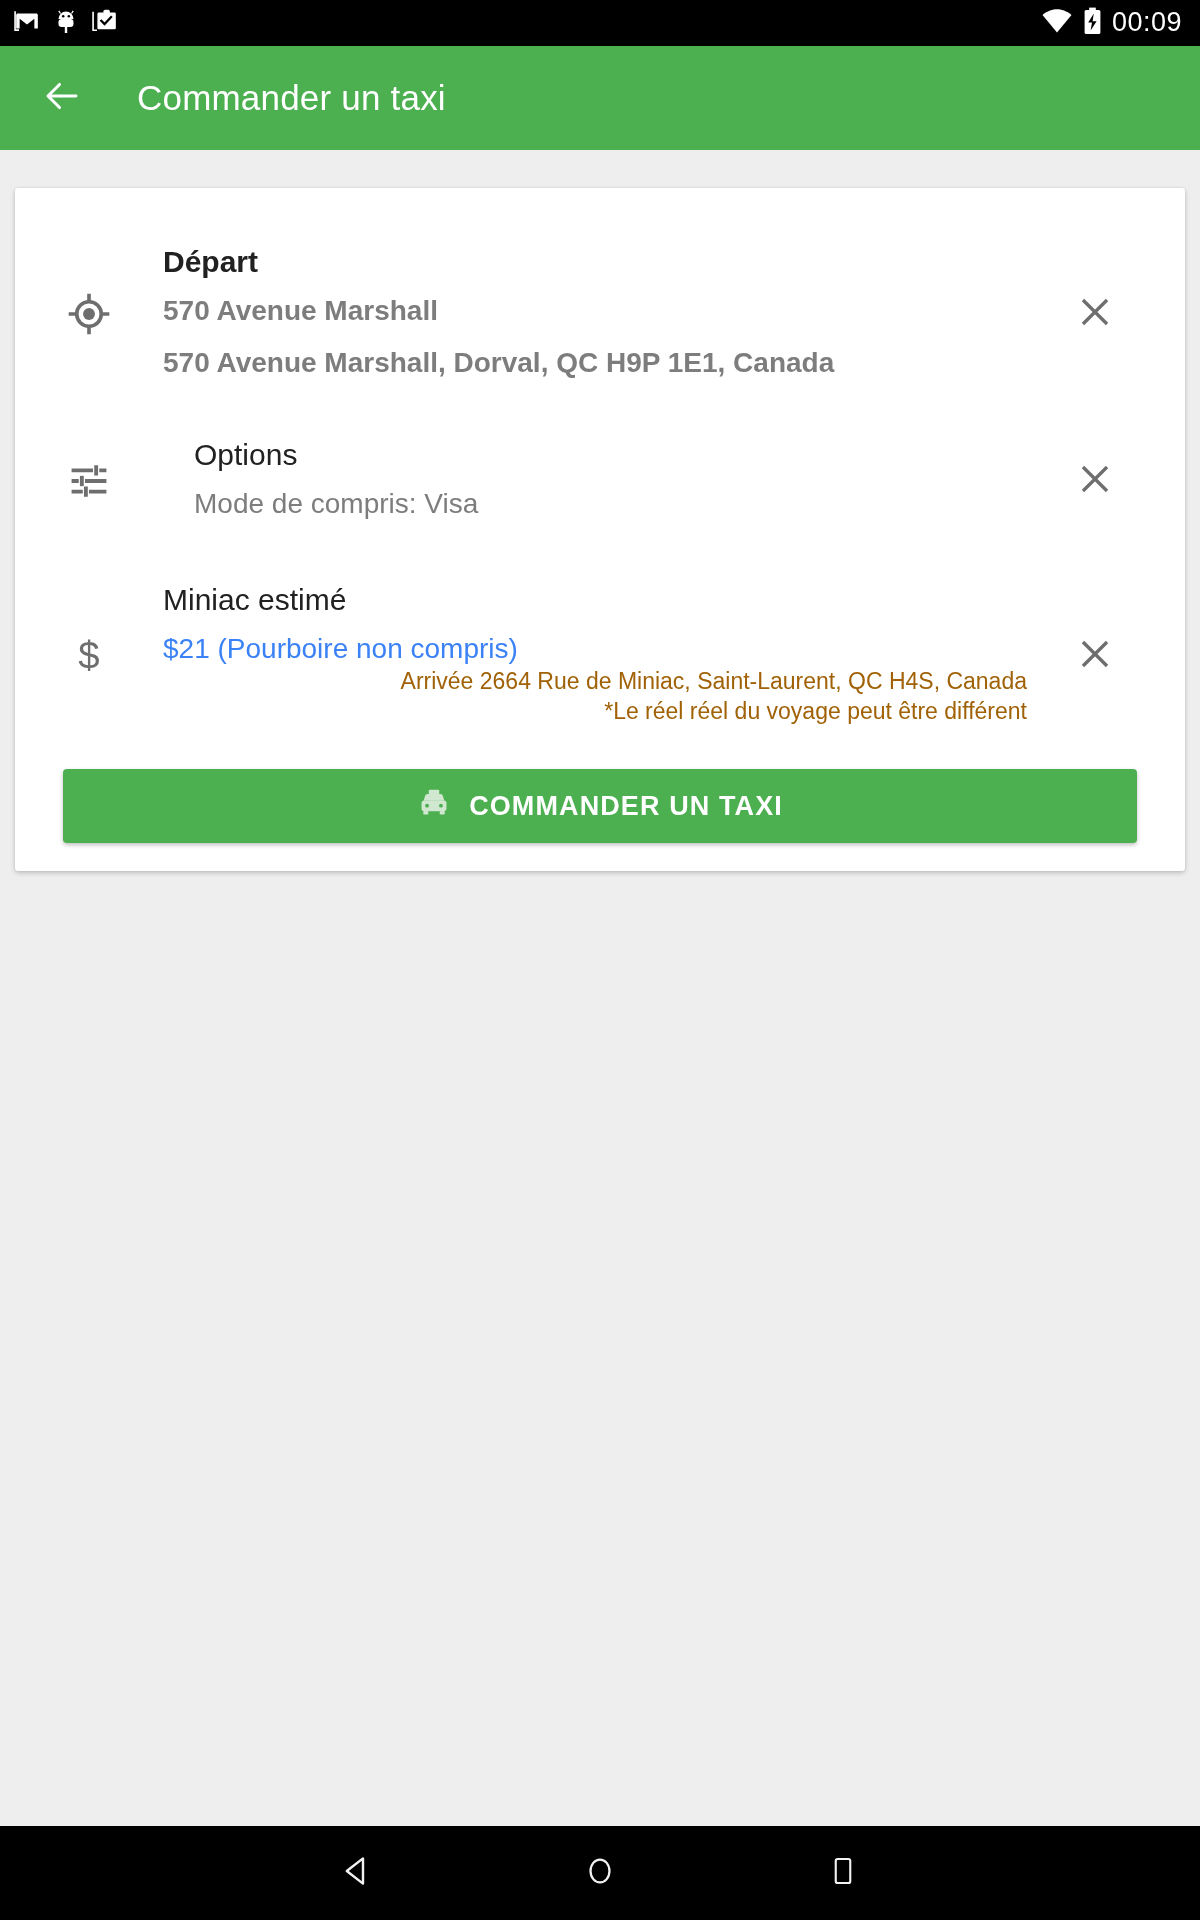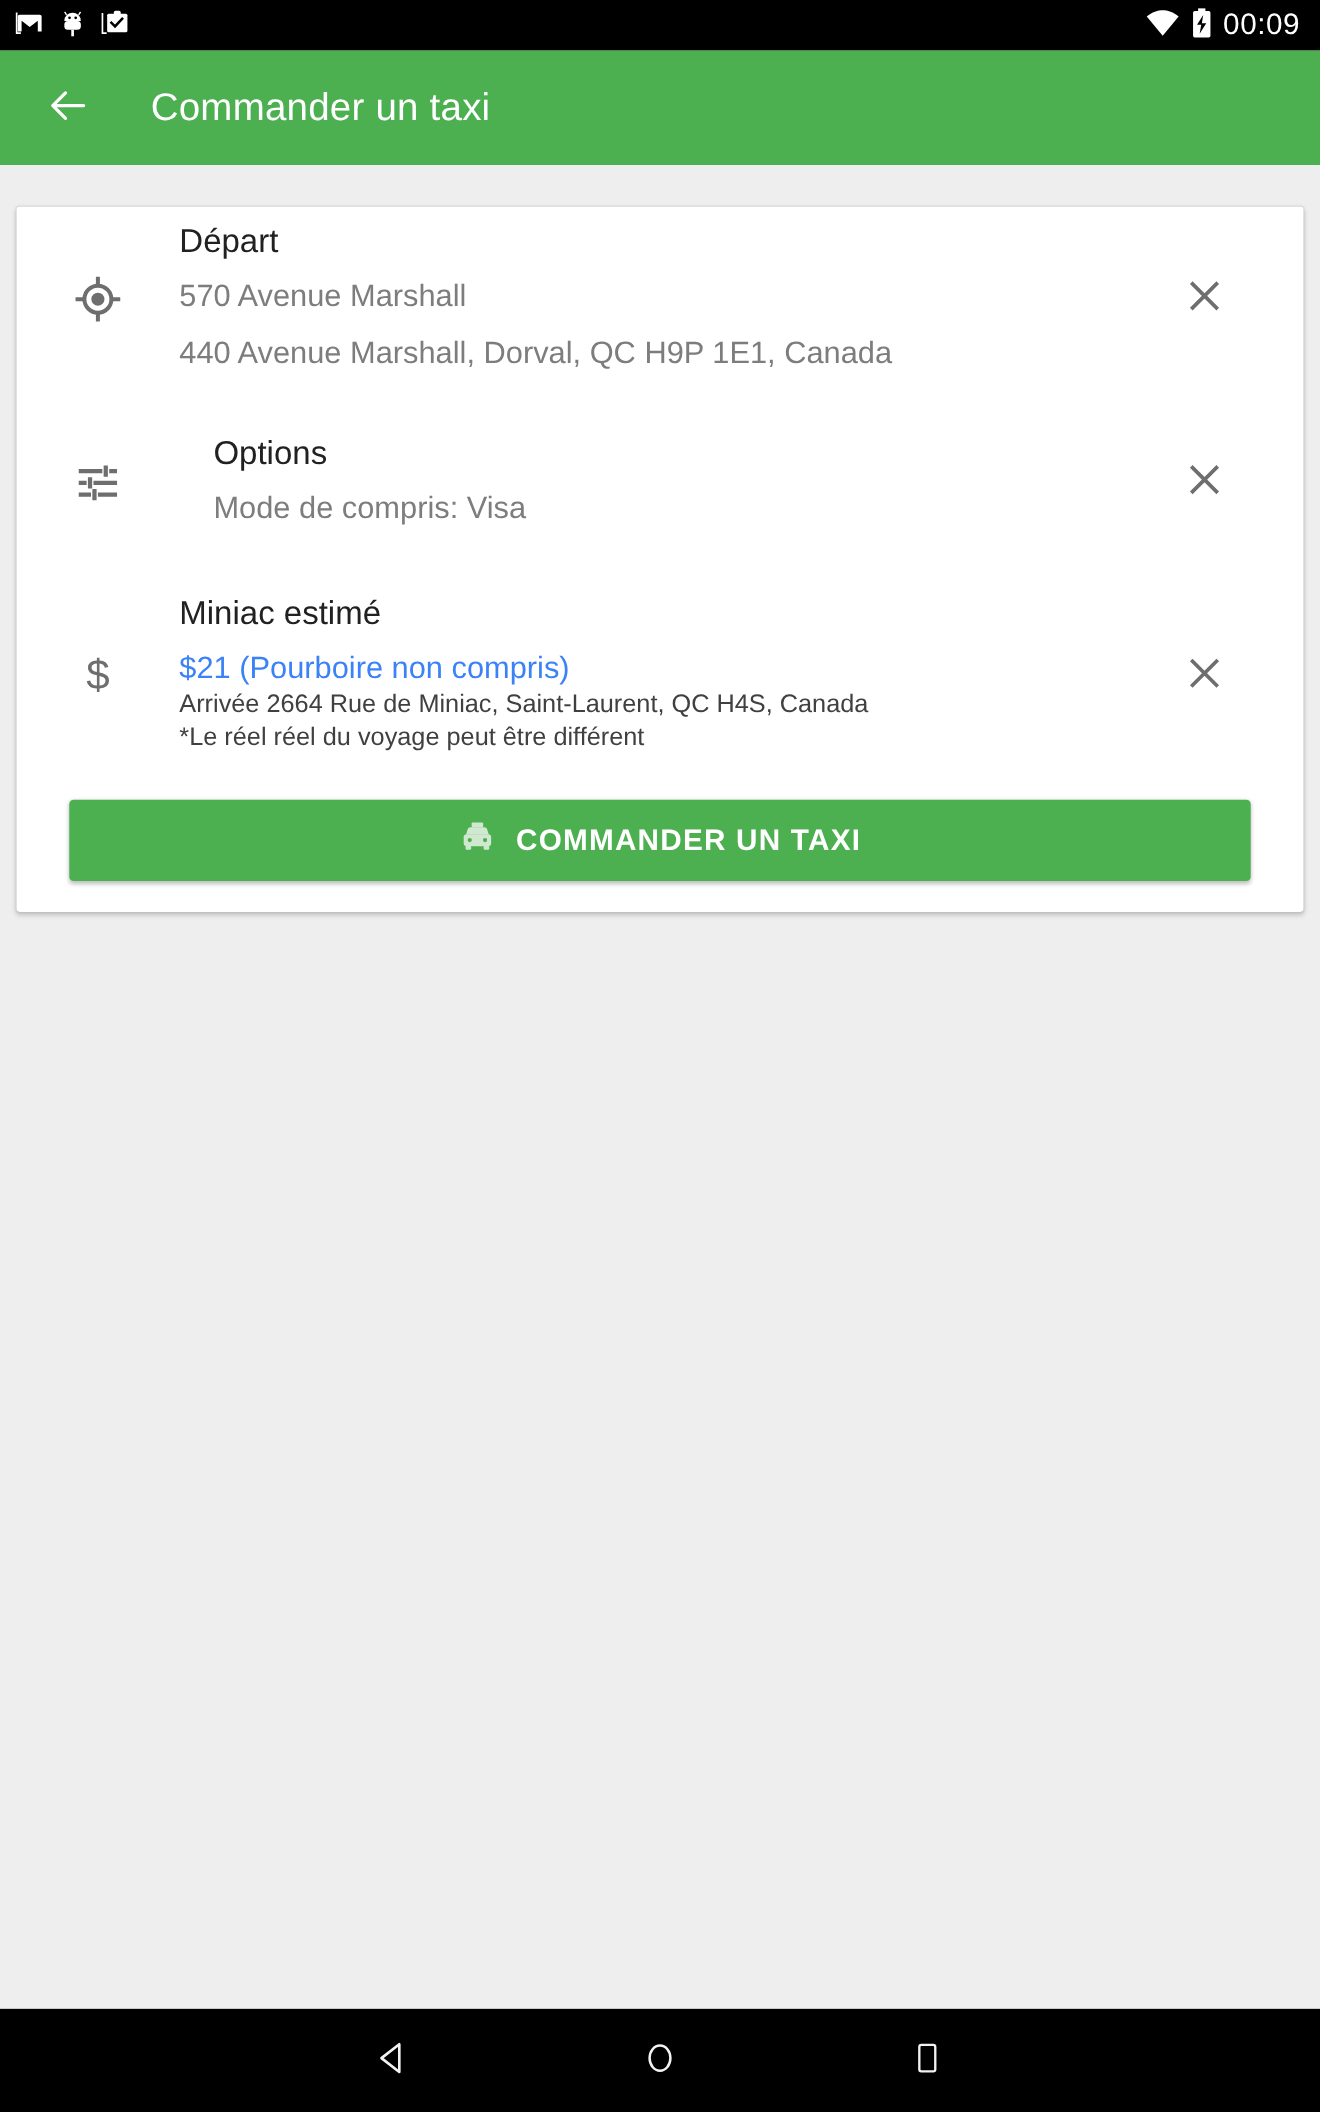--- a/index.html
+++ b/index.html
@@ -130,26 +130,27 @@
     font-size: 28px;
     color: #7d7d7d;
     line-height: 1.28;
     margin-top: 16px;
   }
   .row-sub.dark {
     color: #3b82f6;
   }
   .row-fine {
     font-size: 23px;
-    color: #404040;
+    color: #a16207;
     line-height: 1.30;
-  }
-
-  
-  .row-depart { padding-top: 17px; padding-bottom: 28px; }
+    text-align: right;
+  }
+
+  
+  .row-depart { padding-top: 59px; padding-bottom: 28px; font-weight: bold; }
   .row-options { padding-top: 31px; padding-bottom: 30px; gap: 31px; }
   .row-tarif { padding-top: 34px; padding-bottom: 10px; }
 
   
   .order-btn-wrap {
     padding: 32px 48px 0 48px;
   }
   .order-btn {
     width: 100%;
     height: 74px;
@@ -257,21 +258,21 @@
         <div class="row-icon">
           <svg width="46" height="46" viewBox="0 0 24 24">
             <circle cx="12" cy="12" r="6.4" fill="none" stroke="#6e6e6e" stroke-width="1.9"></circle>
             <circle cx="12" cy="12" r="3.1" fill="#6e6e6e"></circle>
             <path d="M12 1.4 V5.1 M12 18.9 V22.6 M1.4 12 H5.1 M18.9 12 H22.6" stroke="#6e6e6e" stroke-width="1.9" stroke-linecap="butt"></path>
           </svg>
         </div>
         <div class="row-body">
           <div class="row-title">Départ</div>
           <div class="row-sub">570 Avenue Marshall</div>
-          <div class="row-sub">440 Avenue Marshall, Dorval, QC H9P 1E1, Canada</div>
+          <div class="row-sub">570 Avenue Marshall, Dorval, QC H9P 1E1, Canada</div>
         </div>
         <div class="row-close">
           <span>
             <svg width="38" height="38" viewBox="0 0 24 24">
               <path d="M4.4 4.4 L19.6 19.6 M19.6 4.4 L4.4 19.6" stroke="#6e6e6e" stroke-width="2.1" stroke-linecap="butt"></path>
             </svg>
           </span>
         </div>
       </div>
 

